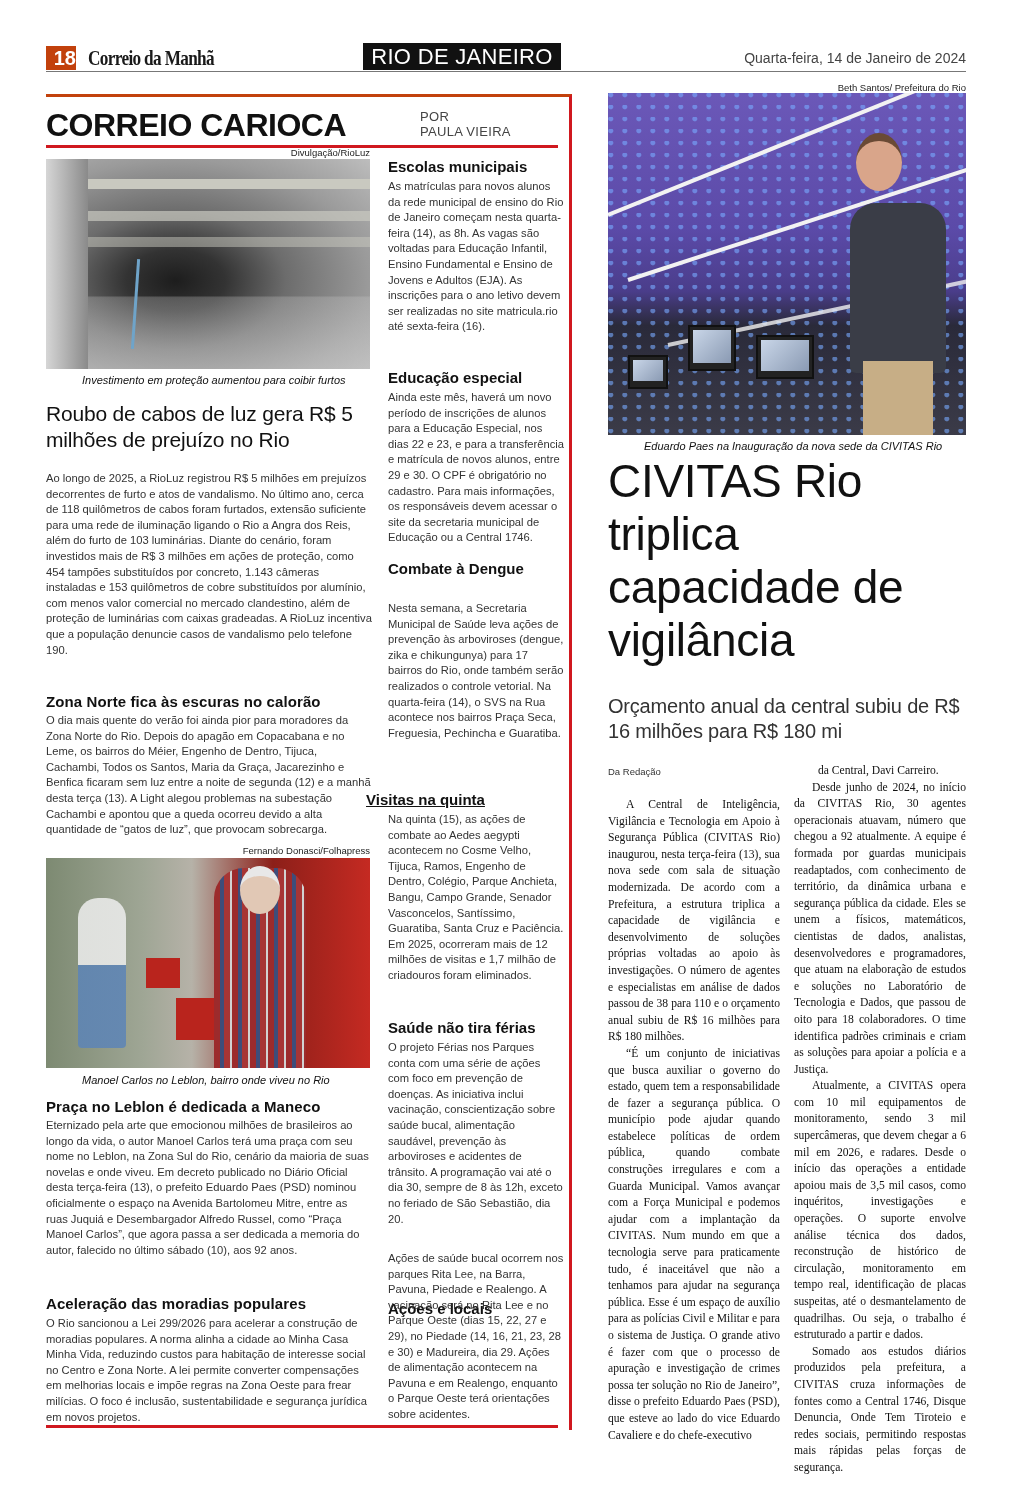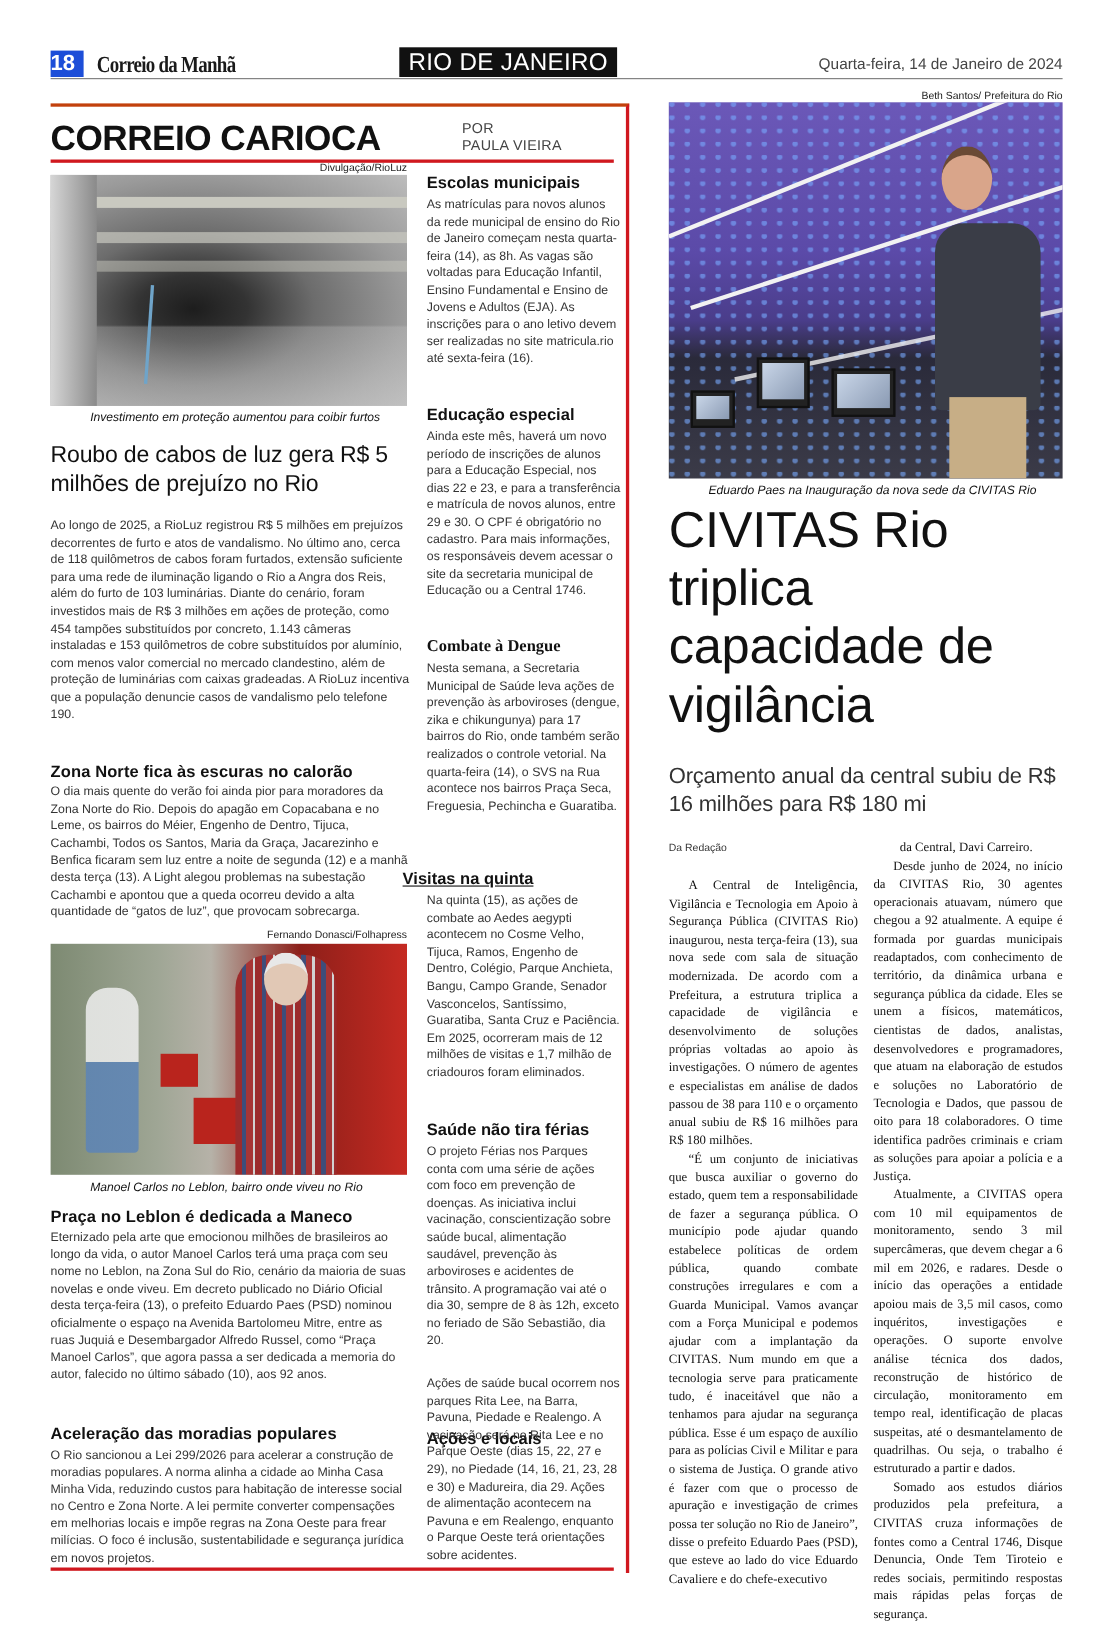--- a/index.html
+++ b/index.html
@@ -1,21 +1,21 @@
 <!DOCTYPE html>
 <html><head>
 <meta charset="utf-8">
 <style>
   * { box-sizing: border-box; margin: 0; padding: 0; }
   html, body { width: 1010px; height: 1488px; background: #ffffff; overflow: hidden; }
   body { position: relative; font-family: "Liberation Sans", "DejaVu Sans", sans-serif; color: #1a1a1a; }
 
   
   .masthead { position: absolute; left: 46px; top: 46px; width: 920px; height: 26px; border-bottom: 1.5px solid #777; }
-  .page-num { position: absolute; left: 0; top: 0; width: 30px; height: 24px; background: #1d4ed8; color: #fff; font: bold 20px "Liberation Sans", sans-serif; text-align: left; line-height: 24px; }
+  .page-num { position: absolute; left: 0; top: 0; width: 30px; height: 24px; background: #c2410c; color: #fff; font: bold 20px "Liberation Sans", sans-serif; text-align: right; line-height: 24px; }
   .paper-name { position: absolute; left: 42px; top: 0; font: bold 21px "Liberation Serif", serif; letter-spacing: -0.8px; line-height: 24px; transform: scaleX(0.82); transform-origin: left; }
   .section-tag { position: absolute; left: 297px; top: -3px; height: 27px; width: 198px; background: #111; color: #fff; font: 22px "Liberation Sans", sans-serif; text-align: center; line-height: 27px; letter-spacing: 0.3px; margin-left: 20px; }
   .date { position: absolute; right: 0; top: 4px; font: 14px "Liberation Sans", sans-serif; color: #444; }
 
   
   .cc-box { position: absolute; left: 46px; top: 94px; width: 526px; height: 1336px; border-top: 3px solid #c2410c; border-right: 3px solid #d0181f; }
   .cc-title { position: absolute; left: 0; top: 10px; font: bold 32px "Liberation Sans", sans-serif; letter-spacing: -0.5px; color: #111; }
   .cc-byline { position: absolute; left: 374px; top: 12px; font: 13px "Liberation Sans", sans-serif; color: #444; line-height: 15px; letter-spacing: 0.3px; }
   .cc-redline { position: absolute; left: 0; top: 48px; width: 512px; height: 3px; background: #d0181f; }
   .cc-bottomline { position: absolute; left: 46px; top: 1425px; width: 512px; height: 3px; background: #d0181f; }
@@ -123,21 +123,21 @@
 
 <div class="h-sub" style="left:46px; top:1295px;">Aceleração das moradias populares</div>
 <div class="body-sans" style="left:46px; top:1316px; width:326px;">O Rio sancionou a Lei 299/2026 para acelerar a construção de moradias populares. A norma alinha a cidade ao Minha Casa Minha Vida, reduzindo custos para habitação de interesse social no Centro e Zona Norte. A lei permite converter compensações em melhorias locais e impõe regras na Zona Oeste para frear milícias. O foco é inclusão, sustentabilidade e segurança jurídica em novos projetos.</div>
 
 <div class="mid-head" style="left:388px; top:158px;">Escolas municipais</div>
 <div class="mid-body" style="left:388px; top:179px; width:176px;">As matrículas para novos alunos da rede municipal de ensino do Rio de Janeiro começam nesta quarta-feira (14), as 8h. As vagas são voltadas para Educação Infantil, Ensino Fundamental e Ensino de Jovens e Adultos (EJA). As inscrições para o ano letivo devem ser realizadas no site matricula.rio até sexta-feira (16).</div>
 
 <div class="mid-head" style="left:388px; top:369px;">Educação especial</div>
 <div class="mid-body" style="left:388px; top:390px; width:176px;">Ainda este mês, haverá um novo período de inscrições de alunos para a Educação Especial, nos dias 22 e 23, e para a transferência e matrícula de novos alunos, entre 29 e 30. O CPF é obrigatório no cadastro. Para mais informações, os responsáveis devem acessar o site da secretaria municipal de Educação ou a Central 1746.</div>
 
-<div class="mid-head" style="left:388px; top:580px;font-family:Liberation Serif, serif;">Combate à Dengue</div>
+<div class="mid-head" style="left:388px; top:560px;">Combate à Dengue</div>
 <div class="mid-body" style="left:388px; top:601px; width:176px;">Nesta semana, a Secretaria Municipal de Saúde leva ações de prevenção às arboviroses (dengue, zika e chikungunya) para 17 bairros do Rio, onde também serão realizados o controle vetorial. Na quarta-feira (14), o SVS na Rua acontece nos bairros Praça Seca, Freguesia, Pechincha e Guaratiba.</div>
 
 <div class="mid-head" style="left:366px; top:791px;text-decoration:underline;">Visitas na quinta</div>
 <div class="mid-body" style="left:388px; top:812px; width:176px;">Na quinta (15), as ações de combate ao Aedes aegypti acontecem no Cosme Velho, Tijuca, Ramos, Engenho de Dentro, Colégio, Parque Anchieta, Bangu, Campo Grande, Senador Vasconcelos, Santíssimo, Guaratiba, Santa Cruz e Paciência. Em 2025, ocorreram mais de 12 milhões de visitas e 1,7 milhão de criadouros foram eliminados.</div>
 
 <div class="mid-head" style="left:388px; top:1019px;">Saúde não tira férias</div>
 <div class="mid-body" style="left:388px; top:1040px; width:176px;">O projeto Férias nos Parques conta com uma série de ações com foco em prevenção de doenças. As iniciativa inclui vacinação, conscientização sobre saúde bucal, alimentação saudável, prevenção às arboviroses e acidentes de trânsito. A programação vai até o dia 30, sempre de 8 às 12h, exceto no feriado de São Sebastião, dia 20.</div>
 
 <div class="mid-head" style="left:388px; top:1300px;">Ações e locais</div>
 <div class="mid-body" style="left:388px; top:1251px; width:176px;">Ações de saúde bucal ocorrem nos parques Rita Lee, na Barra, Pavuna, Piedade e Realengo. A vacinação será no Rita Lee e no Parque Oeste (dias 15, 22, 27 e 29), no Piedade (14, 16, 21, 23, 28 e 30) e Madureira, dia 29. Ações de alimentação acontecem na Pavuna e em Realengo, enquanto o Parque Oeste terá orientações sobre acidentes.</div>

